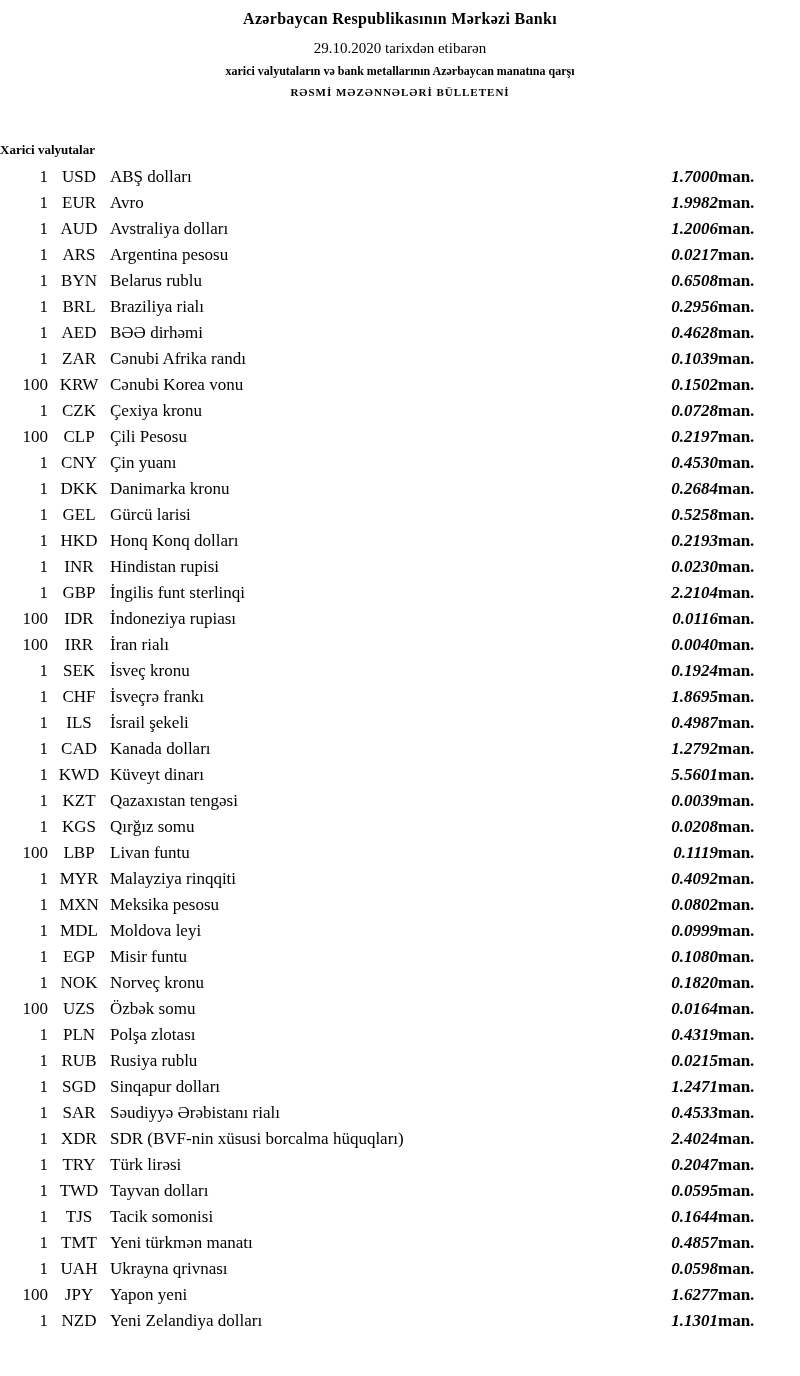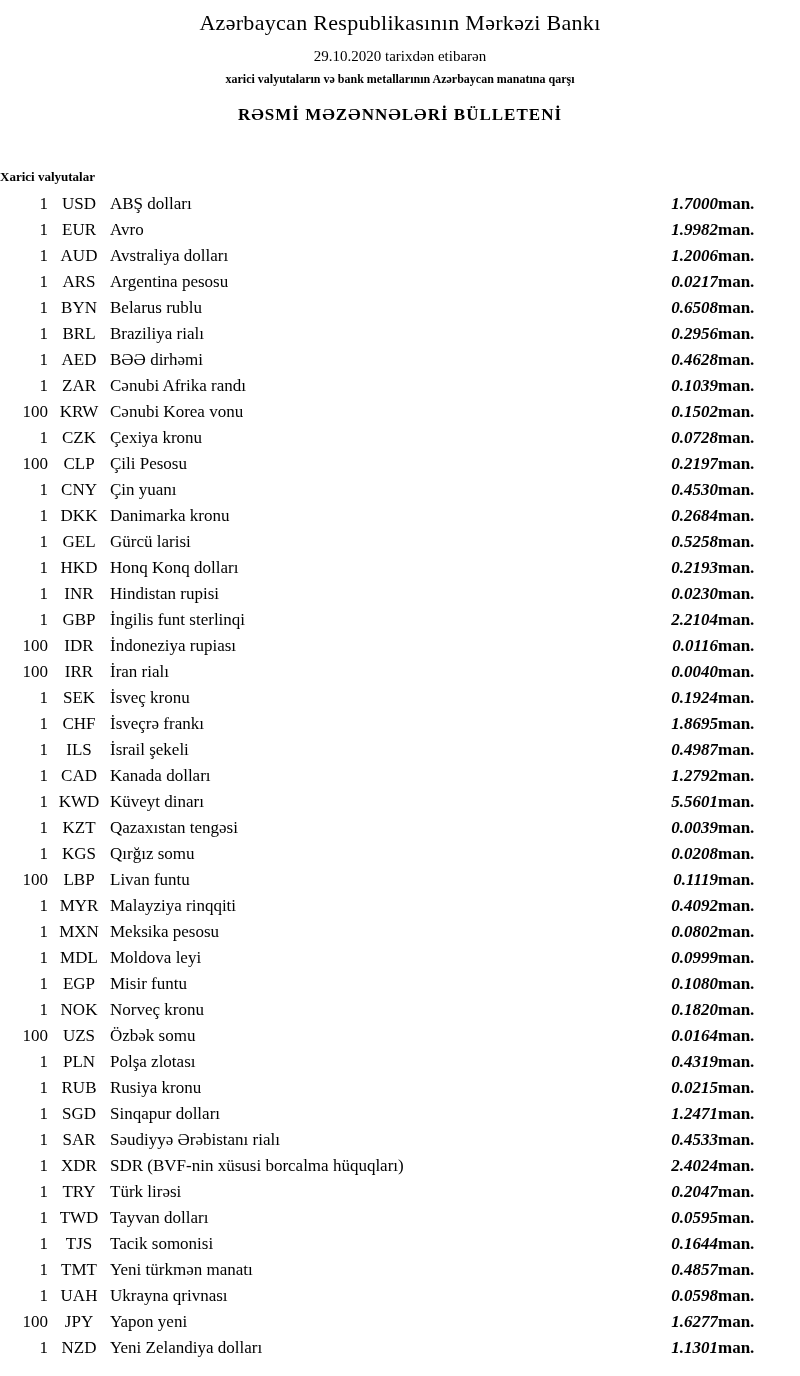--- a/index.html
+++ b/index.html
@@ -15,39 +15,39 @@
     margin: 0 auto;
     background: #ffffff;
     box-sizing: border-box;
     padding-top: 10px;
     overflow: hidden;
   }
   .header {
     text-align: center;
   }
   .bank-title {
-    font-size: 22px;
-    font-weight: normal;
+    font-size: 16px;
+    font-weight: bold;
     letter-spacing: 0.3px;
   }
   .date-line {
     font-size: 15px;
     font-weight: normal;
     margin-top: 12px;
   }
   .subtitle {
     font-size: 12px;
     font-weight: bold;
     margin-top: 7px;
   }
   .bulletin-title {
-    font-size: 17px;
+    font-size: 11px;
     font-weight: bold;
     letter-spacing: 1px;
-    margin-top: 18px;
+    margin-top: 7px;
   }
   .section-title {
     font-size: 13px;
     font-weight: bold;
     margin-top: 44px;
   }
   table.rates {
     border-collapse: collapse;
     width: 770px;
     margin-left: 4px;
@@ -335,21 +335,21 @@
         <tr>
           <td class="qty">1</td>
           <td class="code">PLN</td>
           <td class="name">Polşa zlotası</td>
           <td class="rate">0.4319</td>
           <td class="unit">man.</td>
         </tr>
         <tr>
           <td class="qty">1</td>
           <td class="code">RUB</td>
-          <td class="name">Rusiya kronu</td>
+          <td class="name">Rusiya rublu</td>
           <td class="rate">0.0215</td>
           <td class="unit">man.</td>
         </tr>
         <tr>
           <td class="qty">1</td>
           <td class="code">SGD</td>
           <td class="name">Sinqapur dolları</td>
           <td class="rate">1.2471</td>
           <td class="unit">man.</td>
         </tr>

